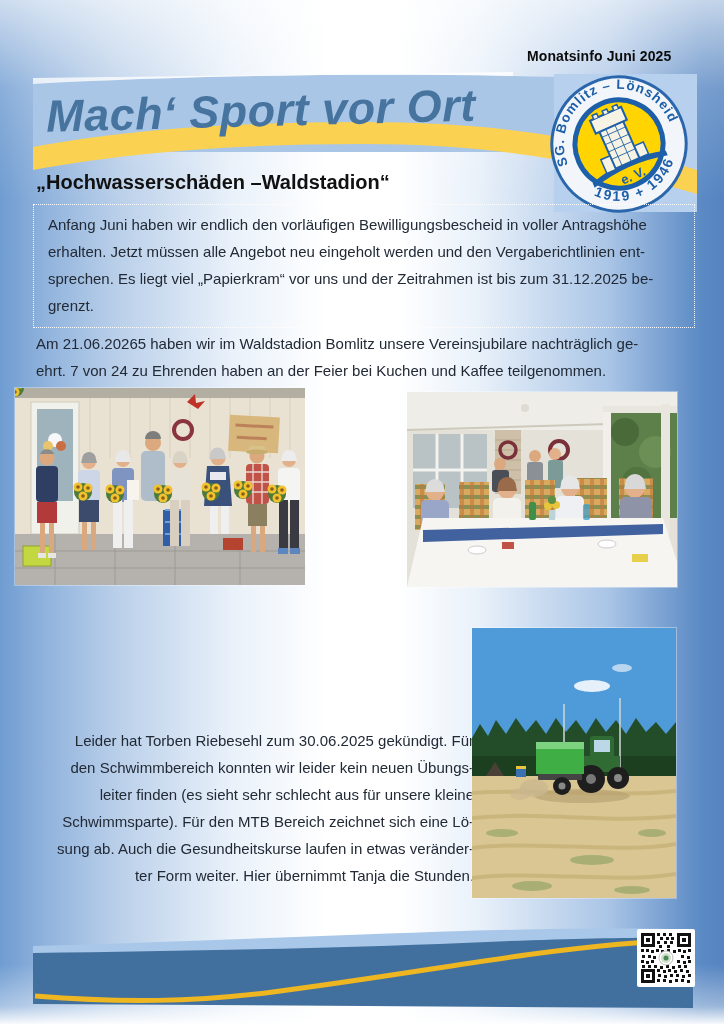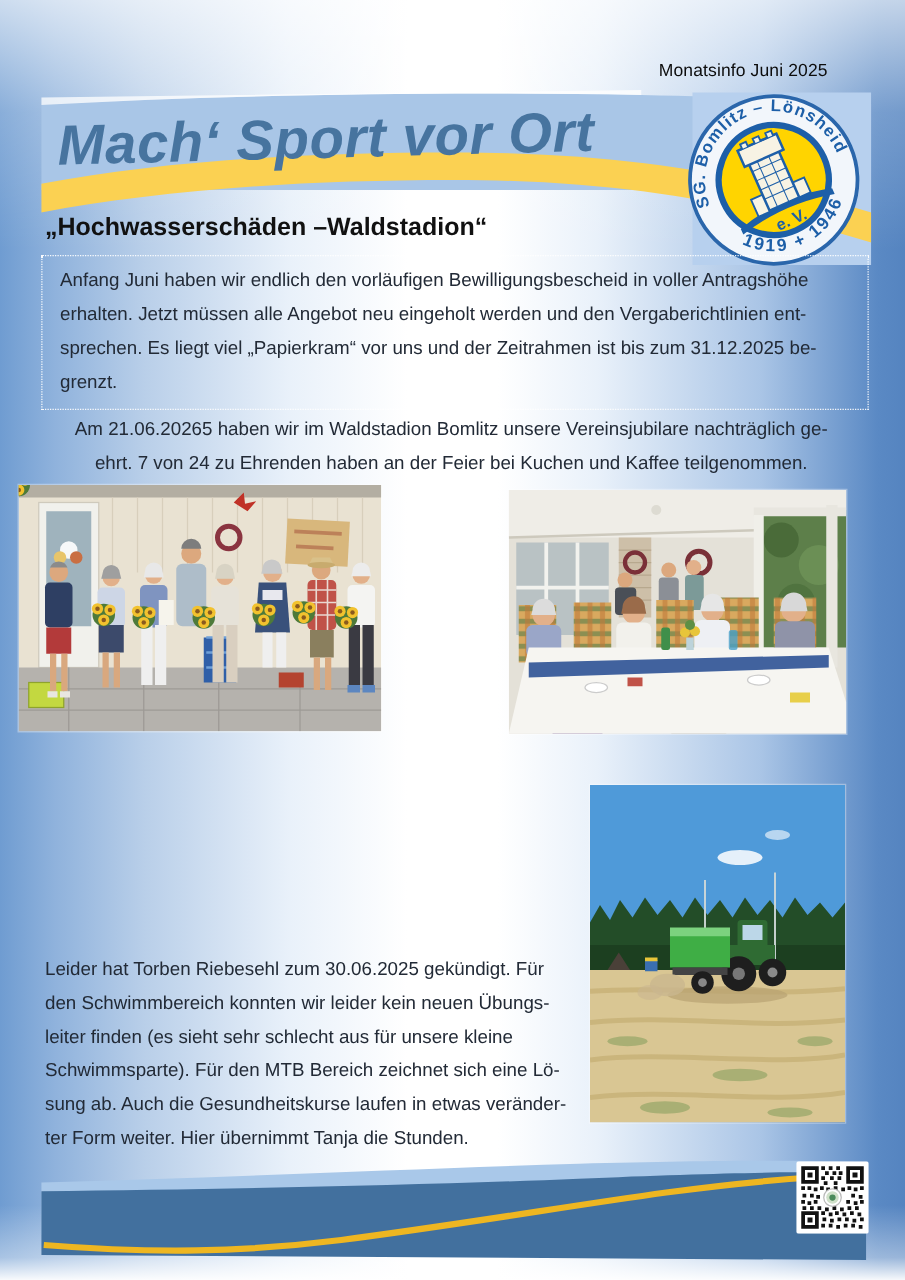--- a/index.html
+++ b/index.html
@@ -5,30 +5,30 @@
   html,body{margin:0;padding:0;background:#fff;}
   .page{
     position:relative;width:724px;height:1024px;overflow:hidden;
     font-family:"Liberation Sans",sans-serif;
     background:
       linear-gradient(180deg, rgba(255,255,255,.65) 0px, rgba(255,255,255,.18) 90px, rgba(255,255,255,0) 200px),
       linear-gradient(0deg, rgba(255,255,255,.95) 0px, rgba(255,255,255,.4) 18px, rgba(255,255,255,0) 60px),
       linear-gradient(90deg,#6f9cd1 0%,#8fb2dc 6%,#b9cfe9 16%,#e9f1fa 32%,#ffffff 45%,#ffffff 55%,#e9f1fa 66%,#aac5e6 84%,#5a89c4 97%,#5584c0 100%);
   }
   .abs{position:absolute;}
-  .issue{left:527px;top:48px;font-size:14px;font-weight:normal;color:#0c0c0c;letter-spacing:.1px;}
+  .issue{left:527px;top:48px;font-size:14px;font-weight:bold;color:#0c0c0c;letter-spacing:.1px;}
   .title{left:46px;top:84px;width:520px;font-size:45px;font-weight:bold;font-style:italic;
          color:#47749f;transform:rotate(-1.5deg);letter-spacing:.5px;white-space:nowrap;}
   .heading{left:36px;top:171px;font-size:20px;font-weight:bold;color:#111;}
   .bodytext{color:#222a36;font-size:15px;line-height:27px;white-space:pre-line;}
   .parabox{left:33px;top:204px;width:632px;padding:6px 14px 8px 14px;
            border:1px dotted rgba(255,255,255,.95);}
-  .para2{left:36px;top:330px;width:650px;text-align:center;}
+  .para2{left:36px;top:330px;width:650px;}
   .para3{left:36px;top:621px;width:438px;line-height:26px;}
-  .para4{left:36px;top:762px;width:438px;}
+  .para4{left:36px;top:727px;width:438px;text-align:right;}
   svg{display:block;}
   .photo{box-shadow:0 0 0 1px rgba(255,255,255,.35);}
 </style>
 </head>
 <body>
 
 <div class="page">
 
   <svg class="abs" style="left:33px;top:70px;" width="664" height="145" viewBox="0 0 664 145" aria-hidden="true">
     <path d="M0,14 C140,6 320,3 480,6 C580,8 630,10 664,13 L664,82 L0,82 Z" fill="#a9c6e7"></path>

